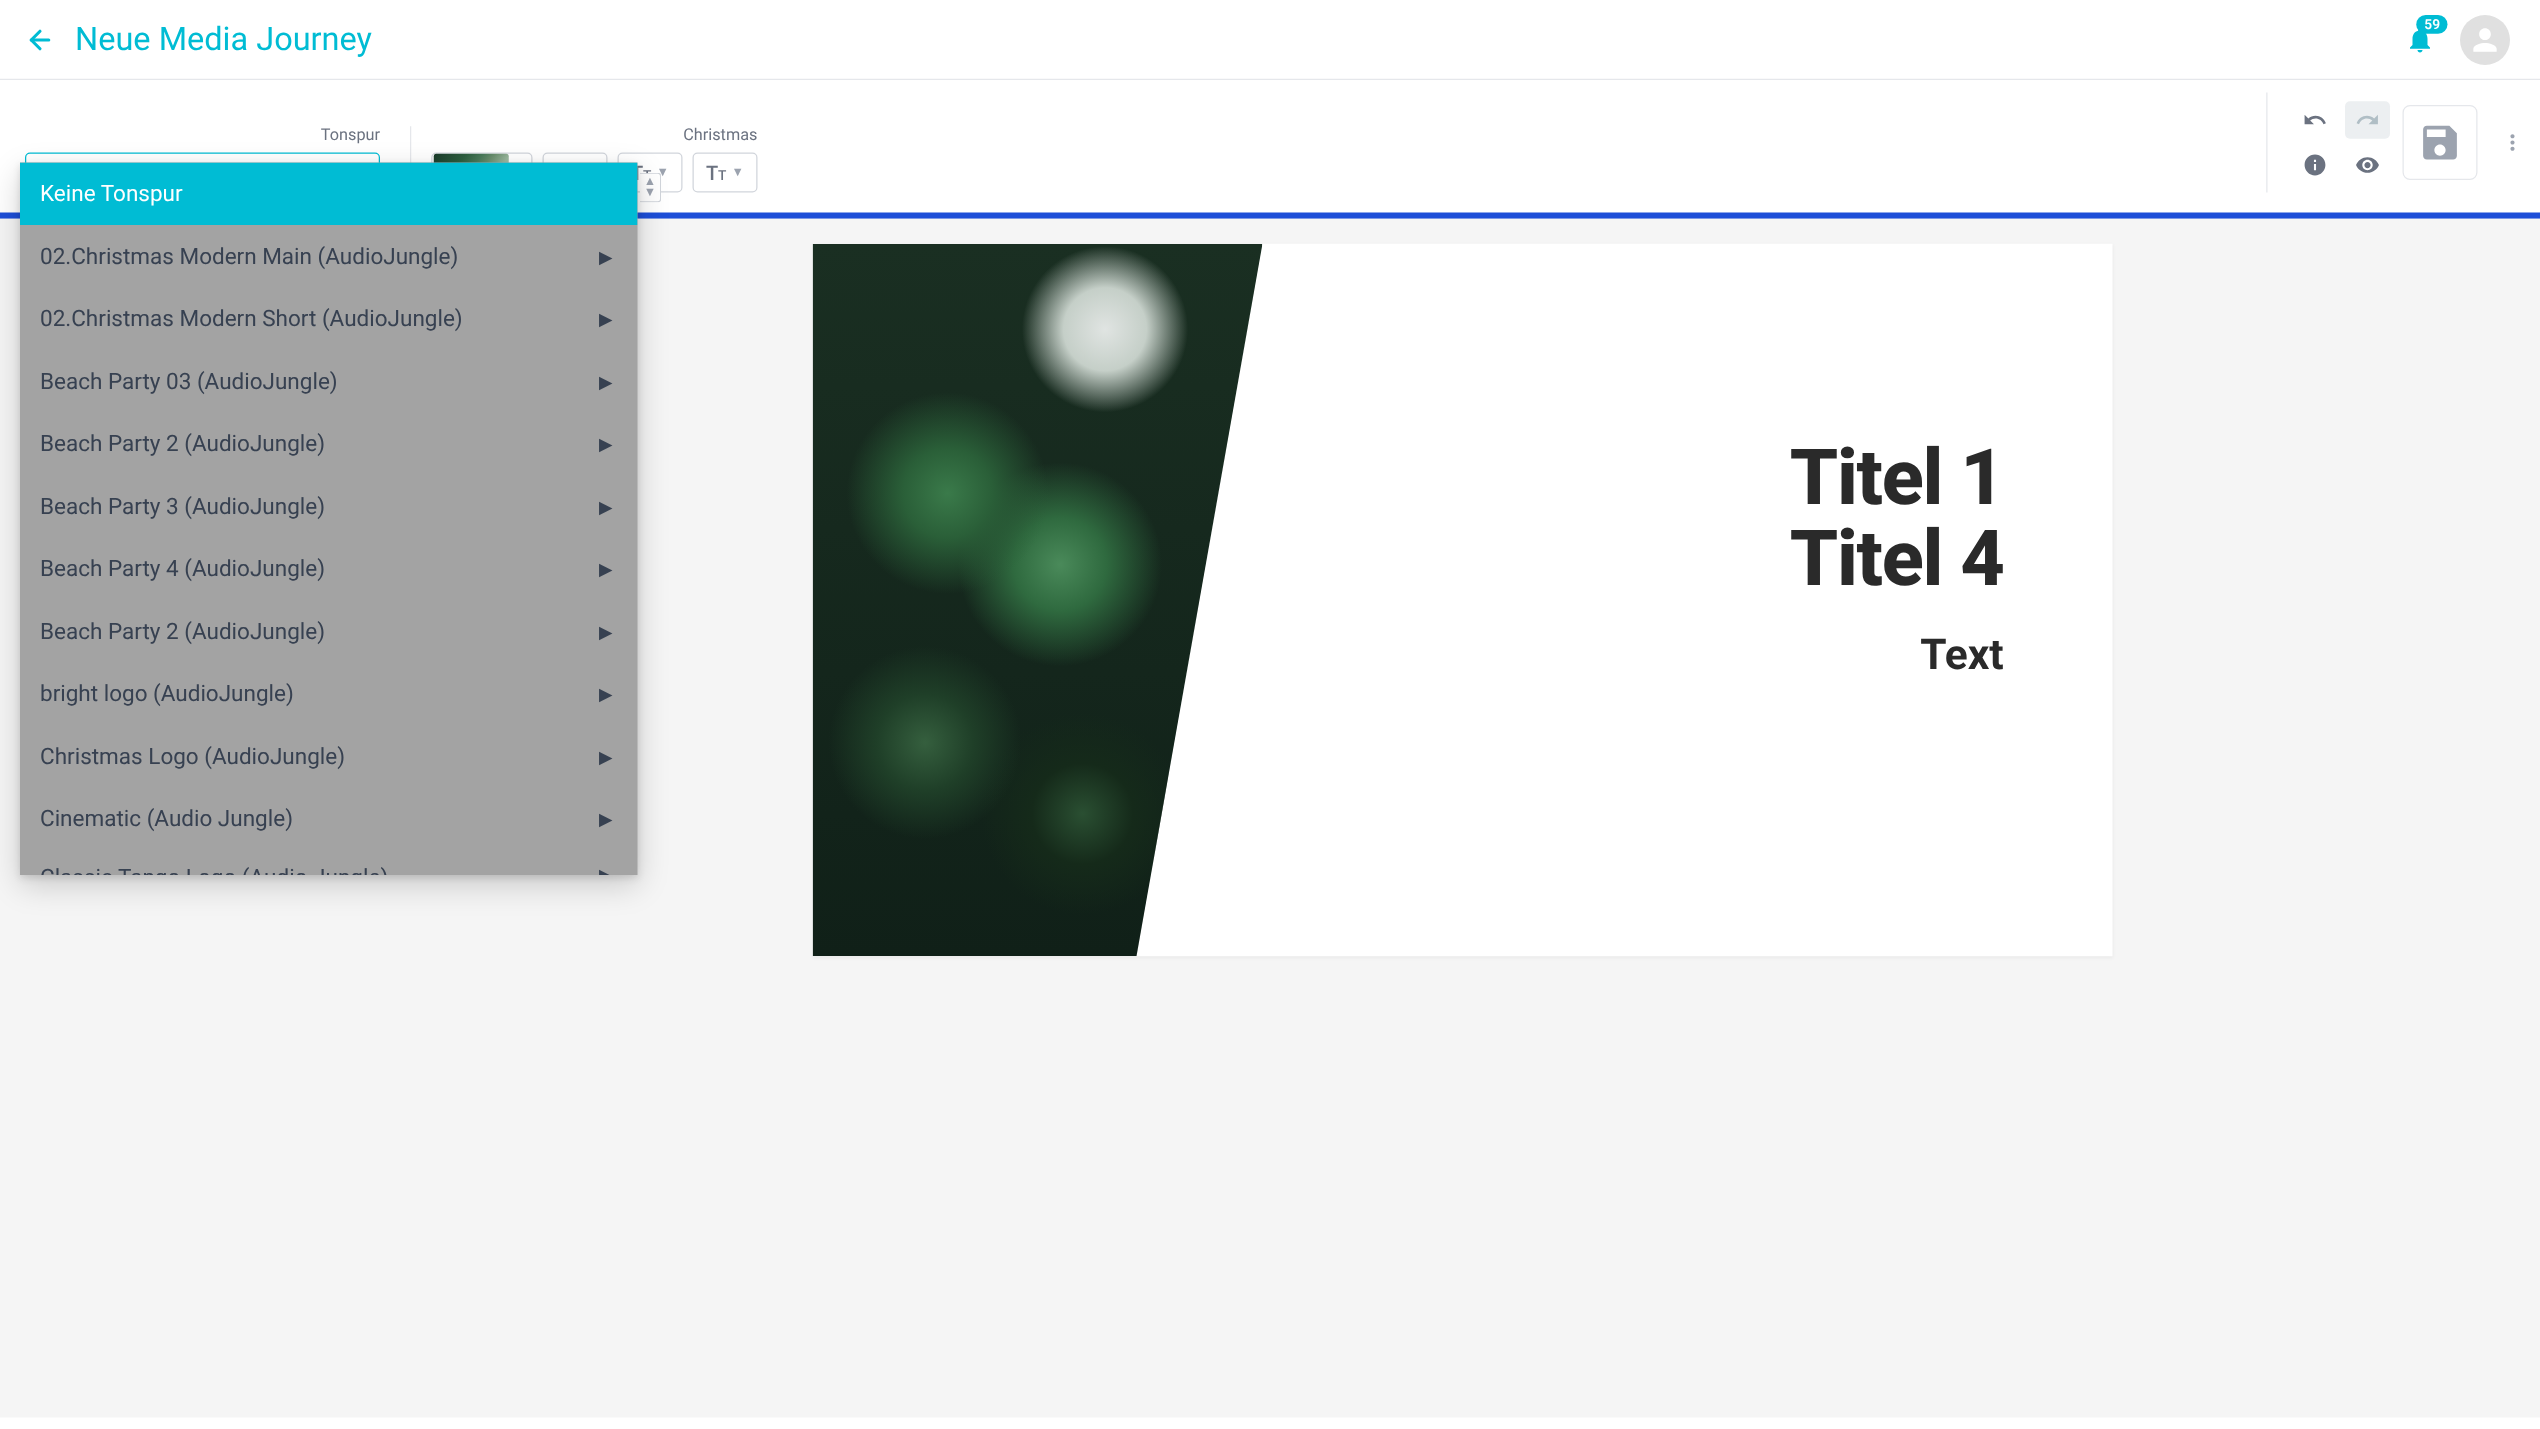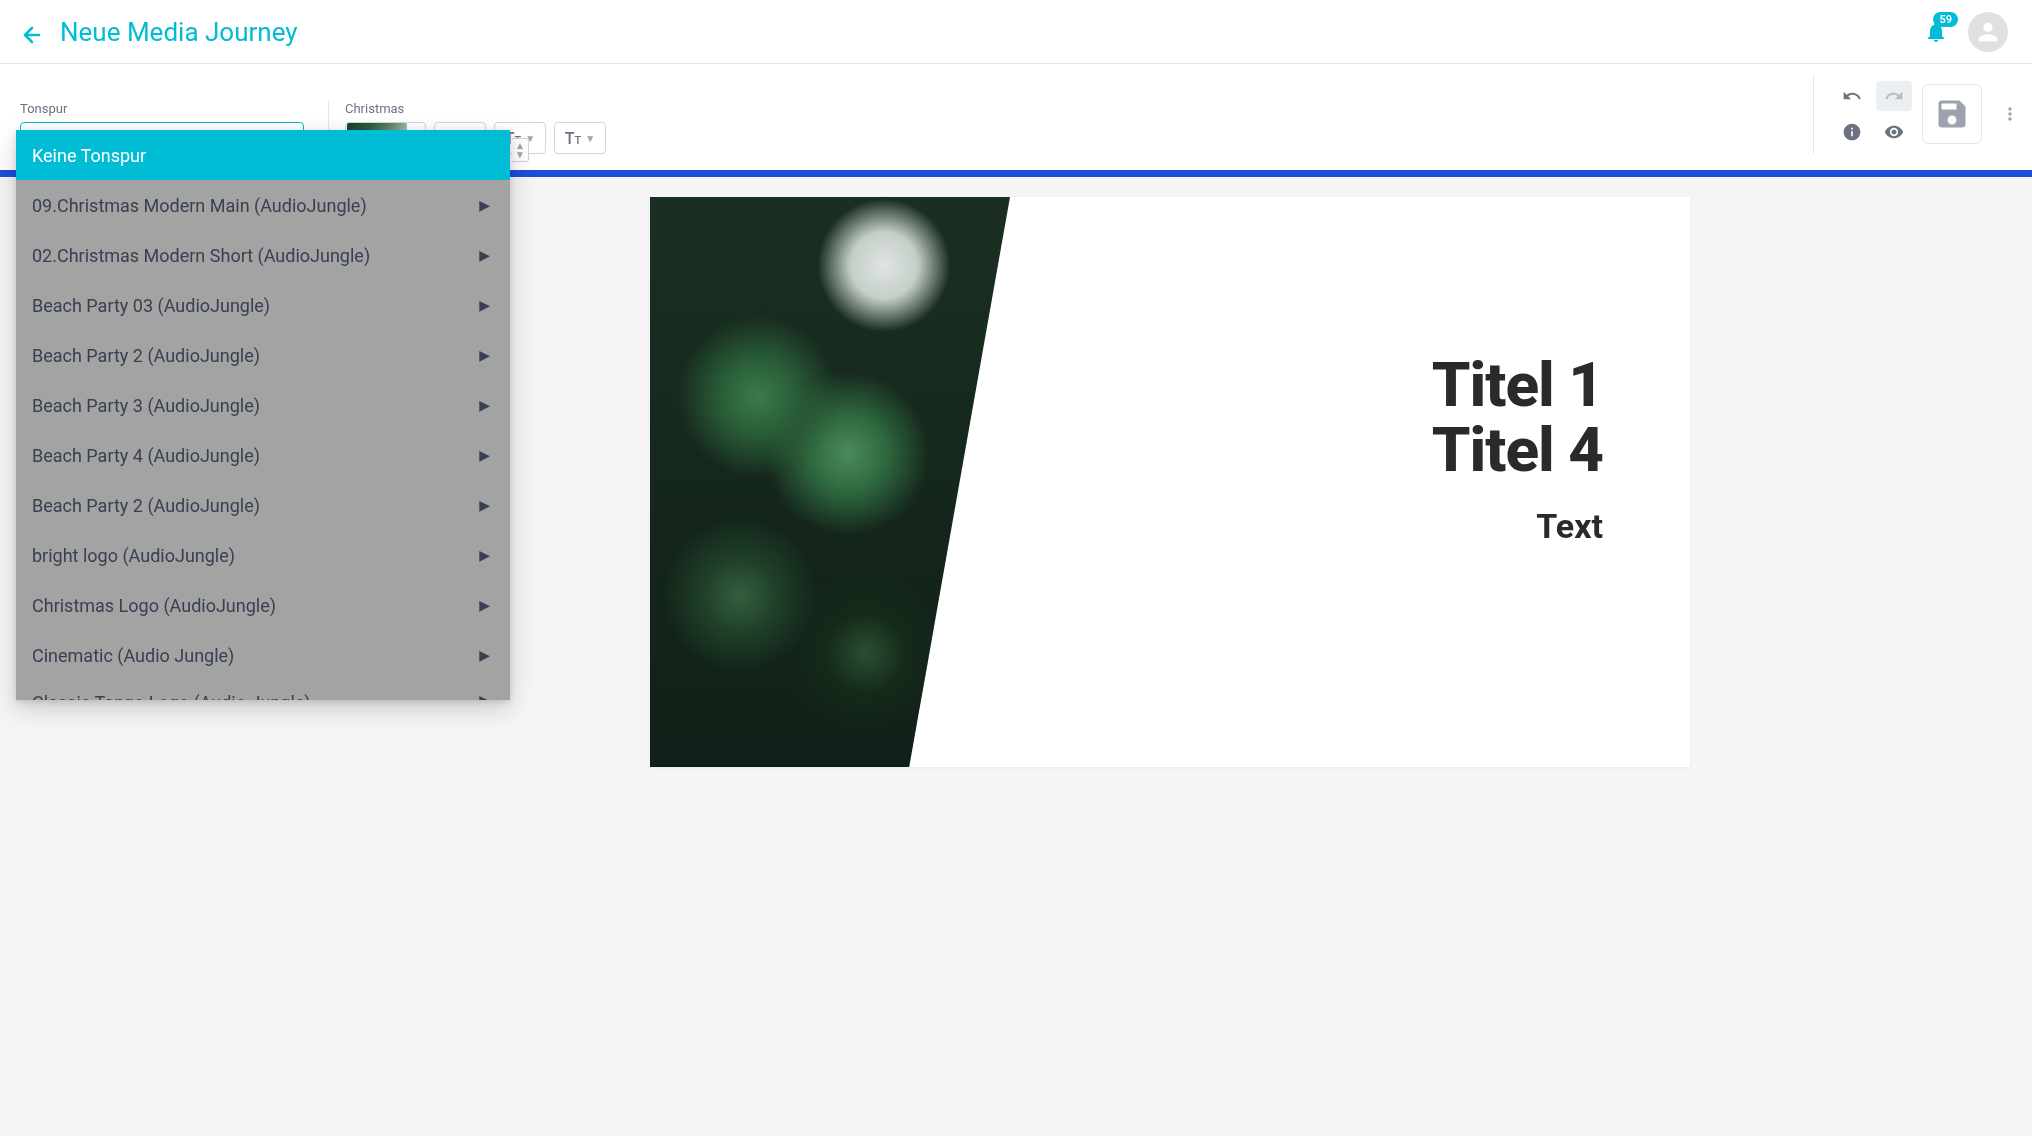--- a/index.html
+++ b/index.html
@@ -8,21 +8,21 @@
 
   
   .header {
     display: flex;
     align-items: center;
     justify-content: space-between;
     padding: 0 24px 0 20px;
     height: 64px;
     border-bottom: 1px solid #e5e7eb;
   }
-  .header-left { display: flex; align-items: flex-end; gap: 16px; }
+  .header-left { display: flex; align-items: center; gap: 16px; }
   .back-btn { color: #00bcd4; cursor: pointer; display: flex; align-items: center; }
   .title { font-size: 26px; font-weight: 400; color: #00bcd4; }
   .header-right { display: flex; align-items: center; gap: 20px; }
   .notif-wrap { position: relative; cursor: pointer; }
   .notif-icon { color: #00bcd4; }
   .notif-badge {
     position: absolute; top: -8px; right: -10px;
     background: #00bcd4; color: #fff; font-size: 11px; font-weight: 600;
     border-radius: 10px; padding: 1px 6px; margin-left: 22px;
   }
@@ -32,23 +32,24 @@
     cursor: pointer;
   }
   .avatar svg { fill: #fff; }
 
   
   .toolbar {
     display: flex;
     align-items: flex-end;
     justify-content: space-between;
     padding: 10px 4px 16px 20px;
-    border-bottom: 7px solid #1d4ed8;
+    border-bottom: 5px solid #1d4ed8;
     background: #fff;
     position: relative;
+    text-align: right;
   }
   .toolbar-left { display: flex; align-items: flex-start; gap: 24px; }
   .tonspur-block { display: flex; flex-direction: column; gap: 6px; width: 284px; position: relative; }
   .label-small { font-size: 13px; color: #6b7280; }
   .select-box {
     border: 1px solid #00bcd4; border-radius: 4px; height: 30px;
     display: flex; align-items: center; justify-content: space-between;
     padding: 0 10px; font-size: 13px; color: #374151; cursor: pointer;
     background: #fff;
   }
@@ -279,21 +280,21 @@
       <div class="t3">Text</div>
     </div>
   </div>
 </div>
 
 <div class="dropdown">
   <div class="dd-item selected">
     <span>Keine Tonspur</span>
   </div>
   <div class="dd-item">
-    <span>09.Christmas Modern Main (AudioJungle)</span>
+    <span>02.Christmas Modern Main (AudioJungle)</span>
     <span class="play">▶</span>
   </div>
   <div class="dd-item">
     <span>02.Christmas Modern Short (AudioJungle)</span>
     <span class="play">▶</span>
   </div>
   <div class="dd-item">
     <span>Beach Party 03 (AudioJungle)</span>
     <span class="play">▶</span>
   </div>

